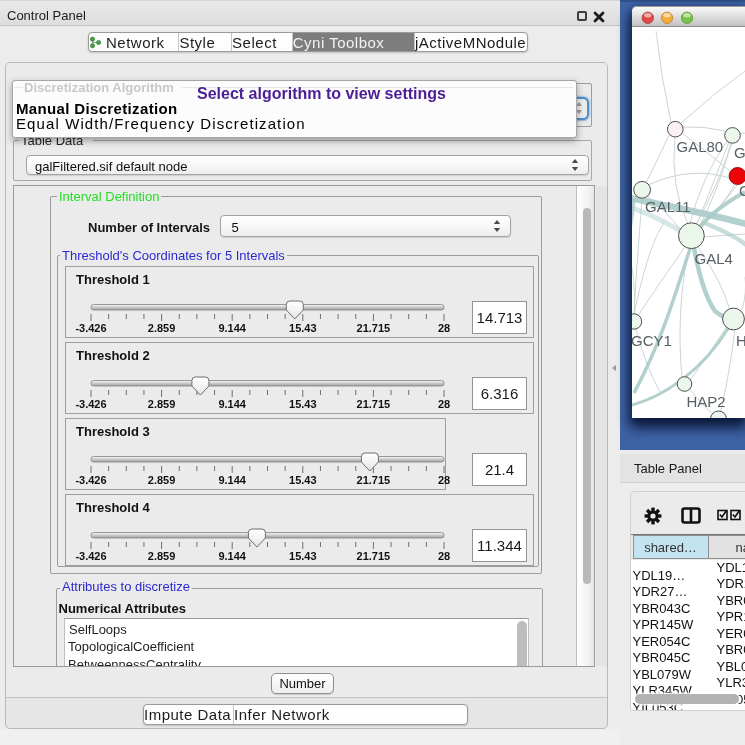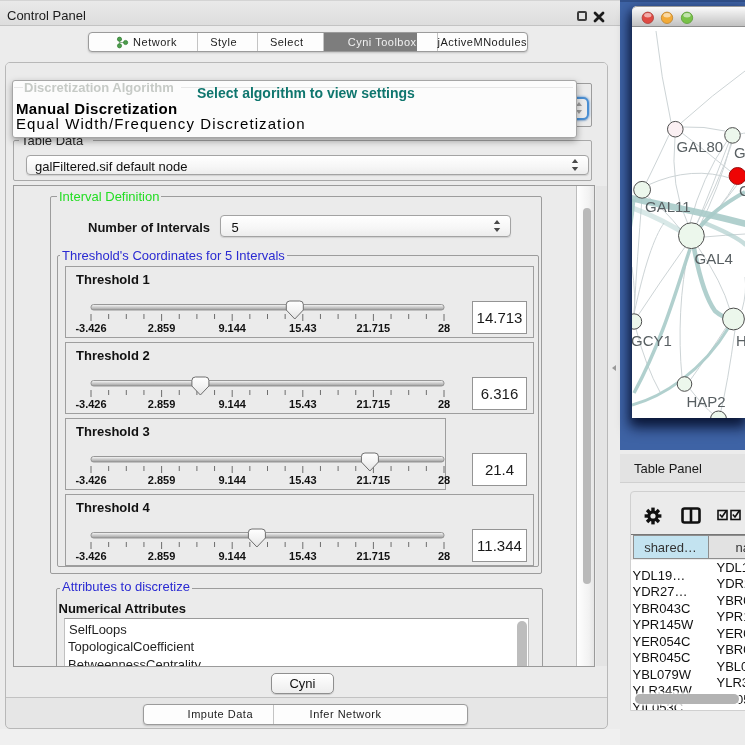--- a/index.html
+++ b/index.html
@@ -2,21 +2,21 @@
 <html><head>
 <meta charset="utf-8">
 <style>
 *{margin:0;padding:0;box-sizing:border-box;}
 html,body{width:745px;height:745px;}
 body{font-family:"Liberation Sans",sans-serif;position:relative;background:#ececec;overflow:hidden;}
 .abs{position:absolute;}
 .combo{background:linear-gradient(#ffffff,#f6f6f6 60%,#ededed);border:1px solid #a3a3a3;border-radius:4px;box-shadow:0 1px 1px rgba(0,0,0,0.12);}
 .arrows{position:absolute;right:9px;top:50%;margin-top:-6px;width:8px;height:12px;}
 .seg{display:flex;background:#fdfdfd;border:1px solid #9b9b9b;border-radius:4px;box-shadow:0 1px 2px rgba(0,0,0,0.18);overflow:hidden;}
-.seg>div{font-size:11px;letter-spacing:0.5px;color:#1c1c1c;text-align:center;border-left:1px solid #c4c4c4;display:flex;align-items:center;justify-content:flex-end;margin-left:20px;}
+.seg>div{font-size:15px;letter-spacing:0.5px;color:#1c1c1c;text-align:center;border-left:1px solid #c4c4c4;display:flex;align-items:center;justify-content:flex-start;}
 .seg>div:first-child{border-left:none;}
 .seg>div.sel{background:#7d7d7d;color:#f2f2f2;}
 .grp{border:1px solid #9c9c9c;border-radius:2px;}
 .gtitle{position:absolute;font-size:13px;line-height:13px;background:#ebebeb;padding:0 2px;}
 .tpanel{border:1px solid #9e9e9e;background:#ebebeb;}
 .tlabel{position:absolute;left:10px;top:6px;font-size:13px;font-weight:bold;color:#111;line-height:13px;}
 .tfield{position:absolute;left:406px;top:34px;width:55px;height:33px;background:#fff;border:1px solid #949494;font-size:15px;color:#1a1a1a;text-align:center;line-height:31px;}
 </style>
 </head>
 <body>
@@ -174,34 +174,34 @@
   <div class="gtitle" style="left:46px;top:393.5px;color:#2a2ad2;background:#ebebeb;">Attributes to discretize</div>
   <div class="abs" style="left:44.5px;top:415.5px;font-size:13px;font-weight:bold;line-height:13px;color:#111;">Numerical Attributes</div>
   <div class="abs" style="left:50px;top:432px;width:464.5px;height:60px;background:#fff;border:1px solid #c0c0c0;border-top-color:#9a9a9a;">
     <div class="abs" style="left:4px;top:3.5px;font-size:13px;line-height:13px;color:#1f1f1f;">SelfLoops</div>
     <div class="abs" style="left:3px;top:20.5px;font-size:13px;line-height:13px;color:#1f1f1f;">TopologicalCoefficient</div>
     <div class="abs" style="left:3px;top:38.5px;font-size:13px;line-height:13px;color:#1f1f1f;">BetweennessCentrality</div>
     <div class="abs" style="left:452px;top:2px;width:10px;height:56px;background:#bdbdbd;border-radius:5px;"></div>
   </div>
 </div>
 
-<div class="abs" style="left:271px;top:672.5px;width:63px;height:21.5px;background:linear-gradient(#ffffff,#ededed);border:1px solid #8f8f8f;border-radius:5px;font-size:13px;color:#111;text-align:center;line-height:20px;box-shadow:0 1px 1px rgba(0,0,0,0.15);">Cyni</div>
+<div class="abs" style="left:271px;top:672.5px;width:63px;height:21.5px;background:linear-gradient(#ffffff,#ededed);border:1px solid #8f8f8f;border-radius:5px;font-size:13px;color:#111;text-align:center;line-height:20px;box-shadow:0 1px 1px rgba(0,0,0,0.15);">Number</div>
 
 <div class="seg abs" style="left:143px;top:703.5px;width:324.5px;height:21px;">
   <div style="width:89px;">Impute Data</div>
   <div style="width:108.5px;">Infer Network</div>
 </div>
 
 <div class="abs" style="left:0;top:729px;width:620px;height:16px;background:#f0f0f0;"></div>
 
 <div class="abs" style="left:12px;top:80px;width:565px;height:57.5px;background:#fcfcfc;border:1px solid #a6a6a6;border-radius:3px;box-shadow:0 3px 7px rgba(0,0,0,0.35);z-index:50;">
   <div class="abs" style="left:168px;top:5.5px;width:392px;height:1px;background:#e7e7e7;"></div>
   <div class="abs" style="left:1px;top:5.5px;width:9px;height:1px;background:#e7e7e7;"></div>
   <div class="abs" style="left:11px;top:0;font-size:13px;font-weight:bold;line-height:13px;color:#c6cac6;">Discretization Algorithm</div>
-  <div class="abs" style="left:184px;top:6px;font-size:14px;font-weight:bold;line-height:13px;color:#0f766e;text-align:right;">Select algorithm to view settings</div>
+  <div class="abs" style="left:184px;top:6px;font-size:16px;font-weight:bold;line-height:13px;color:#4c1d95;text-align:right;">Select algorithm to view settings</div>
   <div class="abs" style="left:3px;top:19.5px;font-size:15px;font-weight:bold;line-height:15px;letter-spacing:0.35px;color:#000;">Manual Discretization</div>
   <div class="abs" style="left:3px;top:35px;font-size:15px;line-height:15px;letter-spacing:1.1px;color:#000;">Equal Width/Frequency Discretization</div>
 </div>
 
 <svg class="abs" style="left:611px;top:364px;" width="6" height="8" viewBox="0 0 6 8">
     <path d="M5 1 L1 4 L5 7 Z" fill="#9a9a9a"></path>
   </svg>
 
 <div class="abs" style="left:620px;top:0;width:125px;height:450px;background:#3e63a5;"></div>
 <div class="abs" style="left:620px;top:0;width:125px;height:2px;background:#31508a;"></div>

